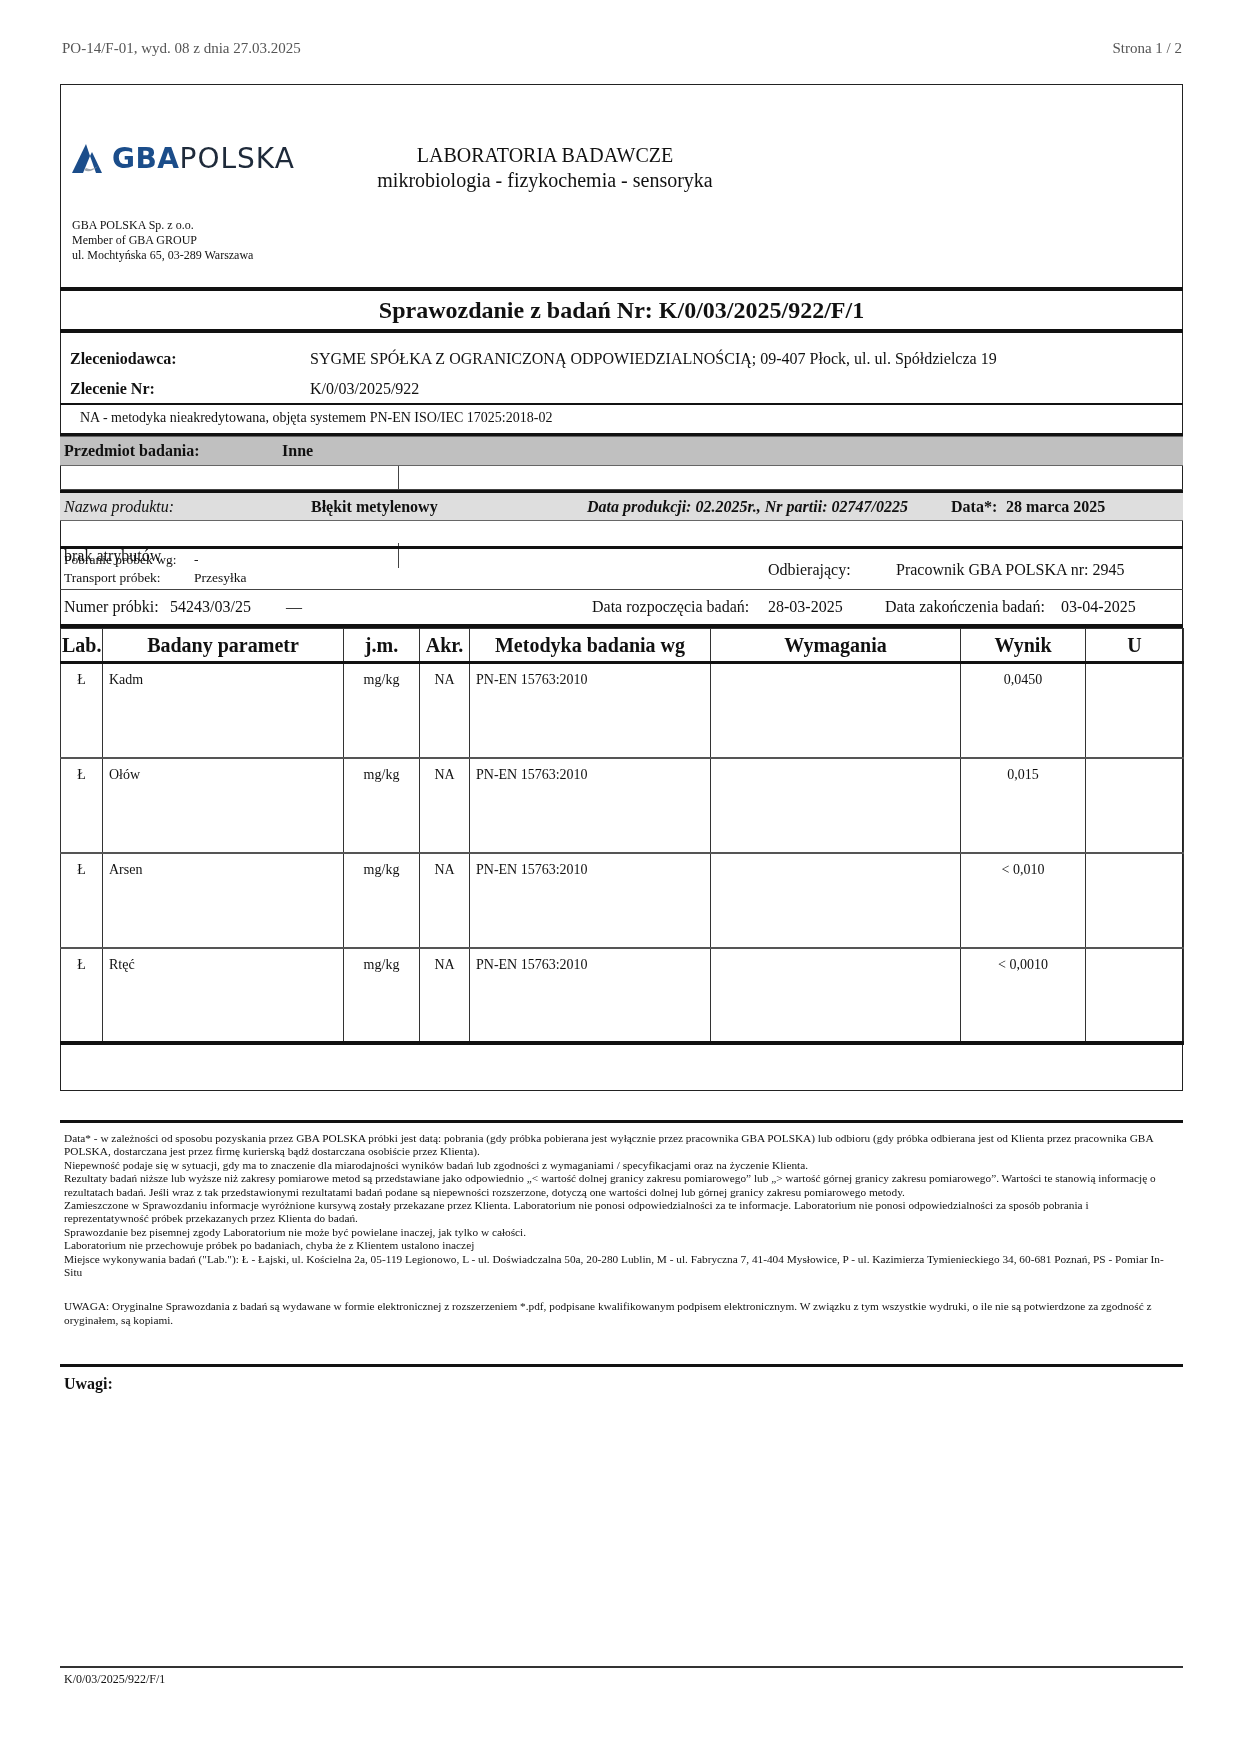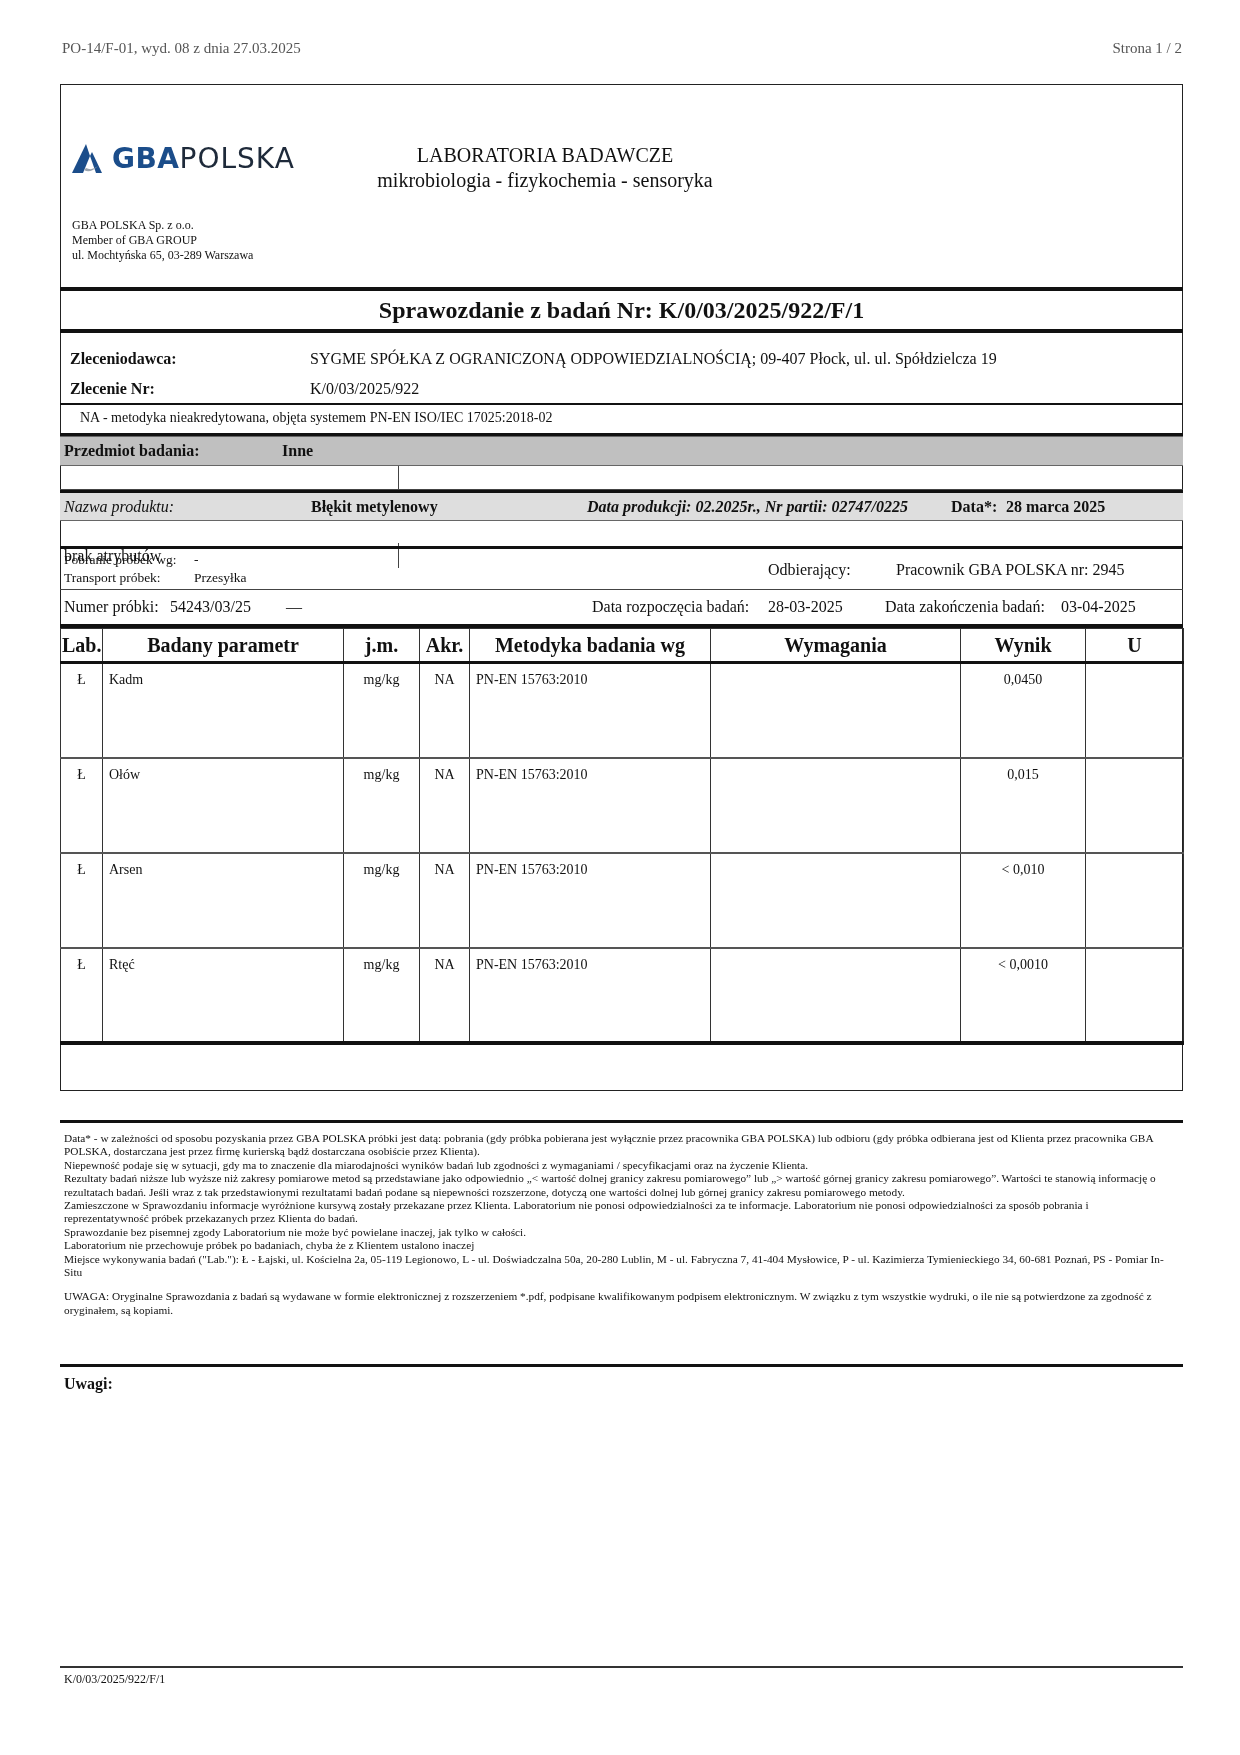--- a/index.html
+++ b/index.html
@@ -187,19 +187,19 @@
 
 <div class="thickline" style="top:1120px; height:3px;"></div>
 <div class="abs notes">
   <p>Data* - w zależności od sposobu pozyskania przez GBA POLSKA próbki jest datą: pobrania (gdy próbka pobierana jest wyłącznie przez pracownika GBA POLSKA) lub odbioru (gdy próbka odbierana jest od Klienta przez pracownika GBA POLSKA, dostarczana jest przez firmę kurierską bądź dostarczana osobiście przez Klienta).</p>
   <p>Niepewność podaje się w sytuacji, gdy ma to znaczenie dla miarodajności wyników badań lub zgodności z wymaganiami / specyfikacjami oraz na życzenie Klienta.</p>
   <p>Rezultaty badań niższe lub wyższe niż zakresy pomiarowe metod są przedstawiane jako odpowiednio „&lt; wartość dolnej granicy zakresu pomiarowego” lub „&gt; wartość górnej granicy zakresu pomiarowego”. Wartości te stanowią informację o rezultatach badań. Jeśli wraz z tak przedstawionymi rezultatami badań podane są niepewności rozszerzone, dotyczą one wartości dolnej lub górnej granicy zakresu pomiarowego metody.</p>
   <p>Zamieszczone w Sprawozdaniu informacje wyróżnione kursywą zostały przekazane przez Klienta. Laboratorium nie ponosi odpowiedzialności za te informacje. Laboratorium nie ponosi odpowiedzialności za sposób pobrania i reprezentatywność próbek przekazanych przez Klienta do badań.</p>
   <p>Sprawozdanie bez pisemnej zgody Laboratorium nie może być powielane inaczej, jak tylko w całości.</p>
   <p>Laboratorium nie przechowuje próbek po badaniach, chyba że z Klientem ustalono inaczej</p>
   <p>Miejsce wykonywania badań ("Lab."): Ł - Łajski, ul. Kościelna 2a, 05-119 Legionowo, L - ul. Doświadczalna 50a, 20-280 Lublin, M - ul. Fabryczna 7, 41-404 Mysłowice, P - ul. Kazimierza Tymienieckiego 34, 60-681 Poznań, PS - Pomiar In-Situ</p>
-  <p style="margin-top:11px;">UWAGA: Oryginalne Sprawozdania z badań są wydawane w formie elektronicznej z rozszerzeniem *.pdf, podpisane kwalifikowanym podpisem elektronicznym. W związku z tym wszystkie wydruki, o ile nie są potwierdzone za zgodność z oryginałem, są kopiami.</p>
+  <p style="margin-top:21px;">UWAGA: Oryginalne Sprawozdania z badań są wydawane w formie elektronicznej z rozszerzeniem *.pdf, podpisane kwalifikowanym podpisem elektronicznym. W związku z tym wszystkie wydruki, o ile nie są potwierdzone za zgodność z oryginałem, są kopiami.</p>
 </div>
 <div class="thickline" style="top:1364px; height:3px;"></div>
 <div class="abs uwagi">Uwagi:</div>
 
 <div class="hline" style="left:60px; top:1666px; width:1123px; background:#333; height:2px;"></div>
 <div class="abs footer">K/0/03/2025/922/F/1</div>
 
 </body></html>

